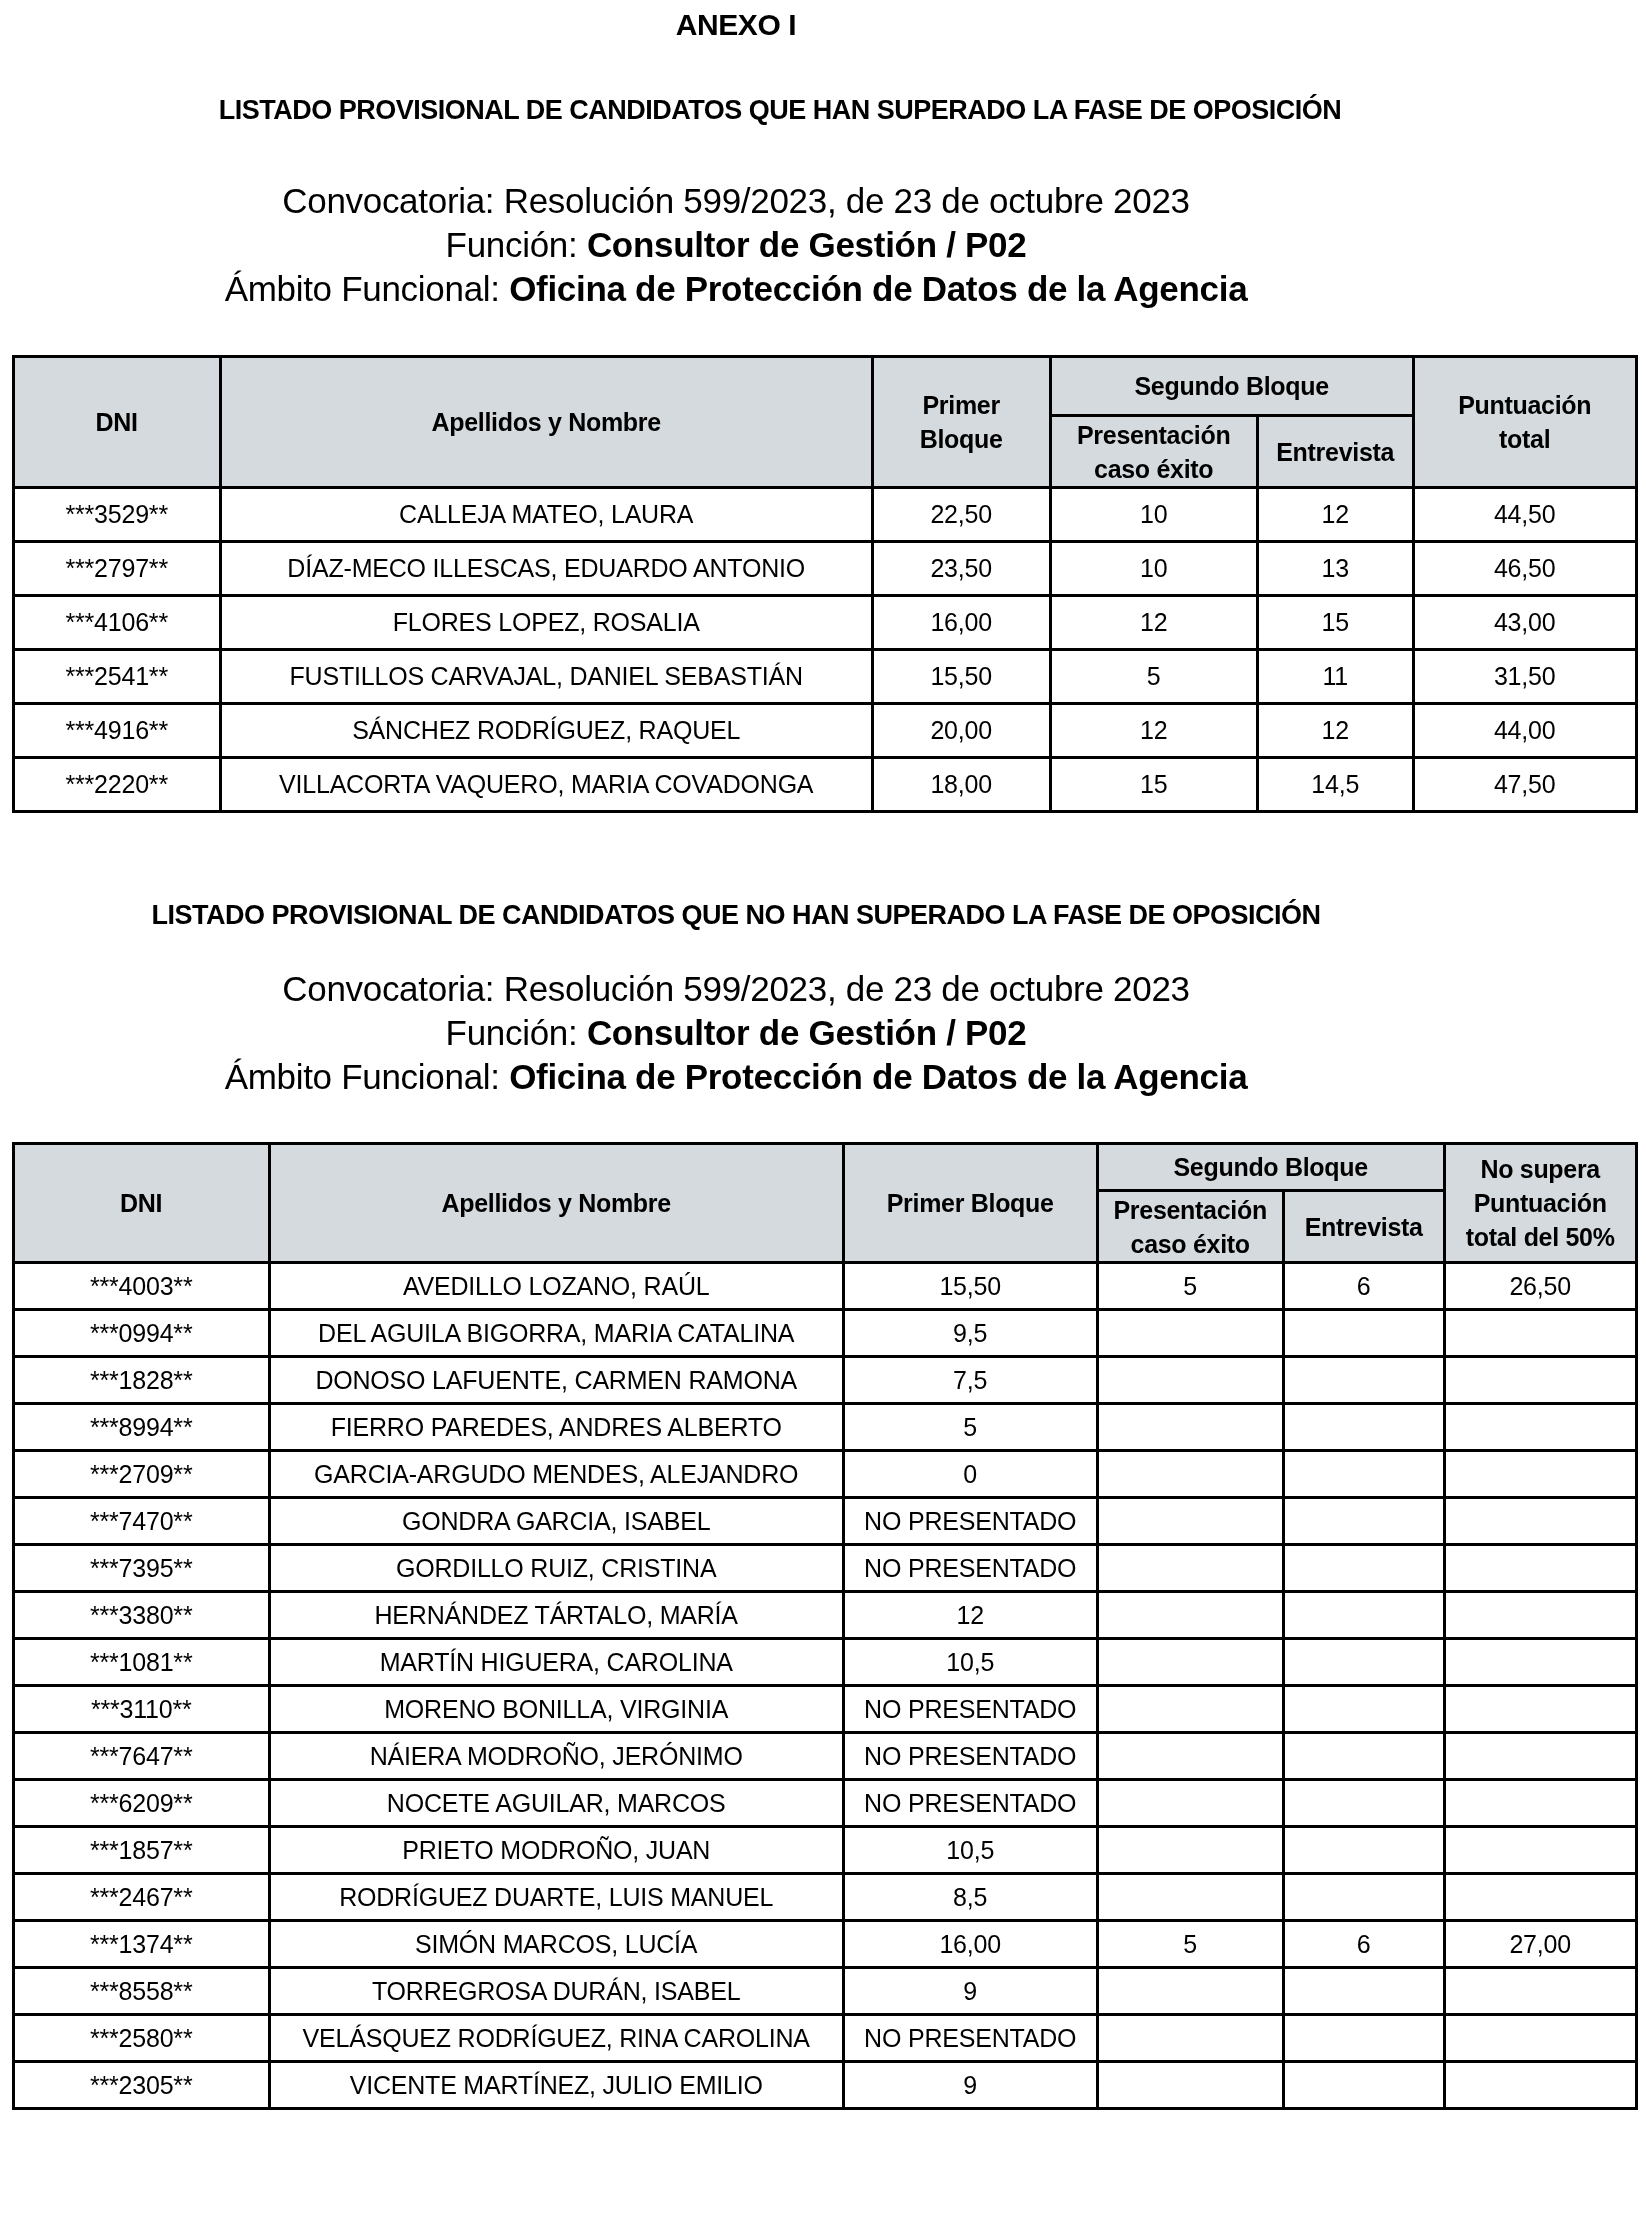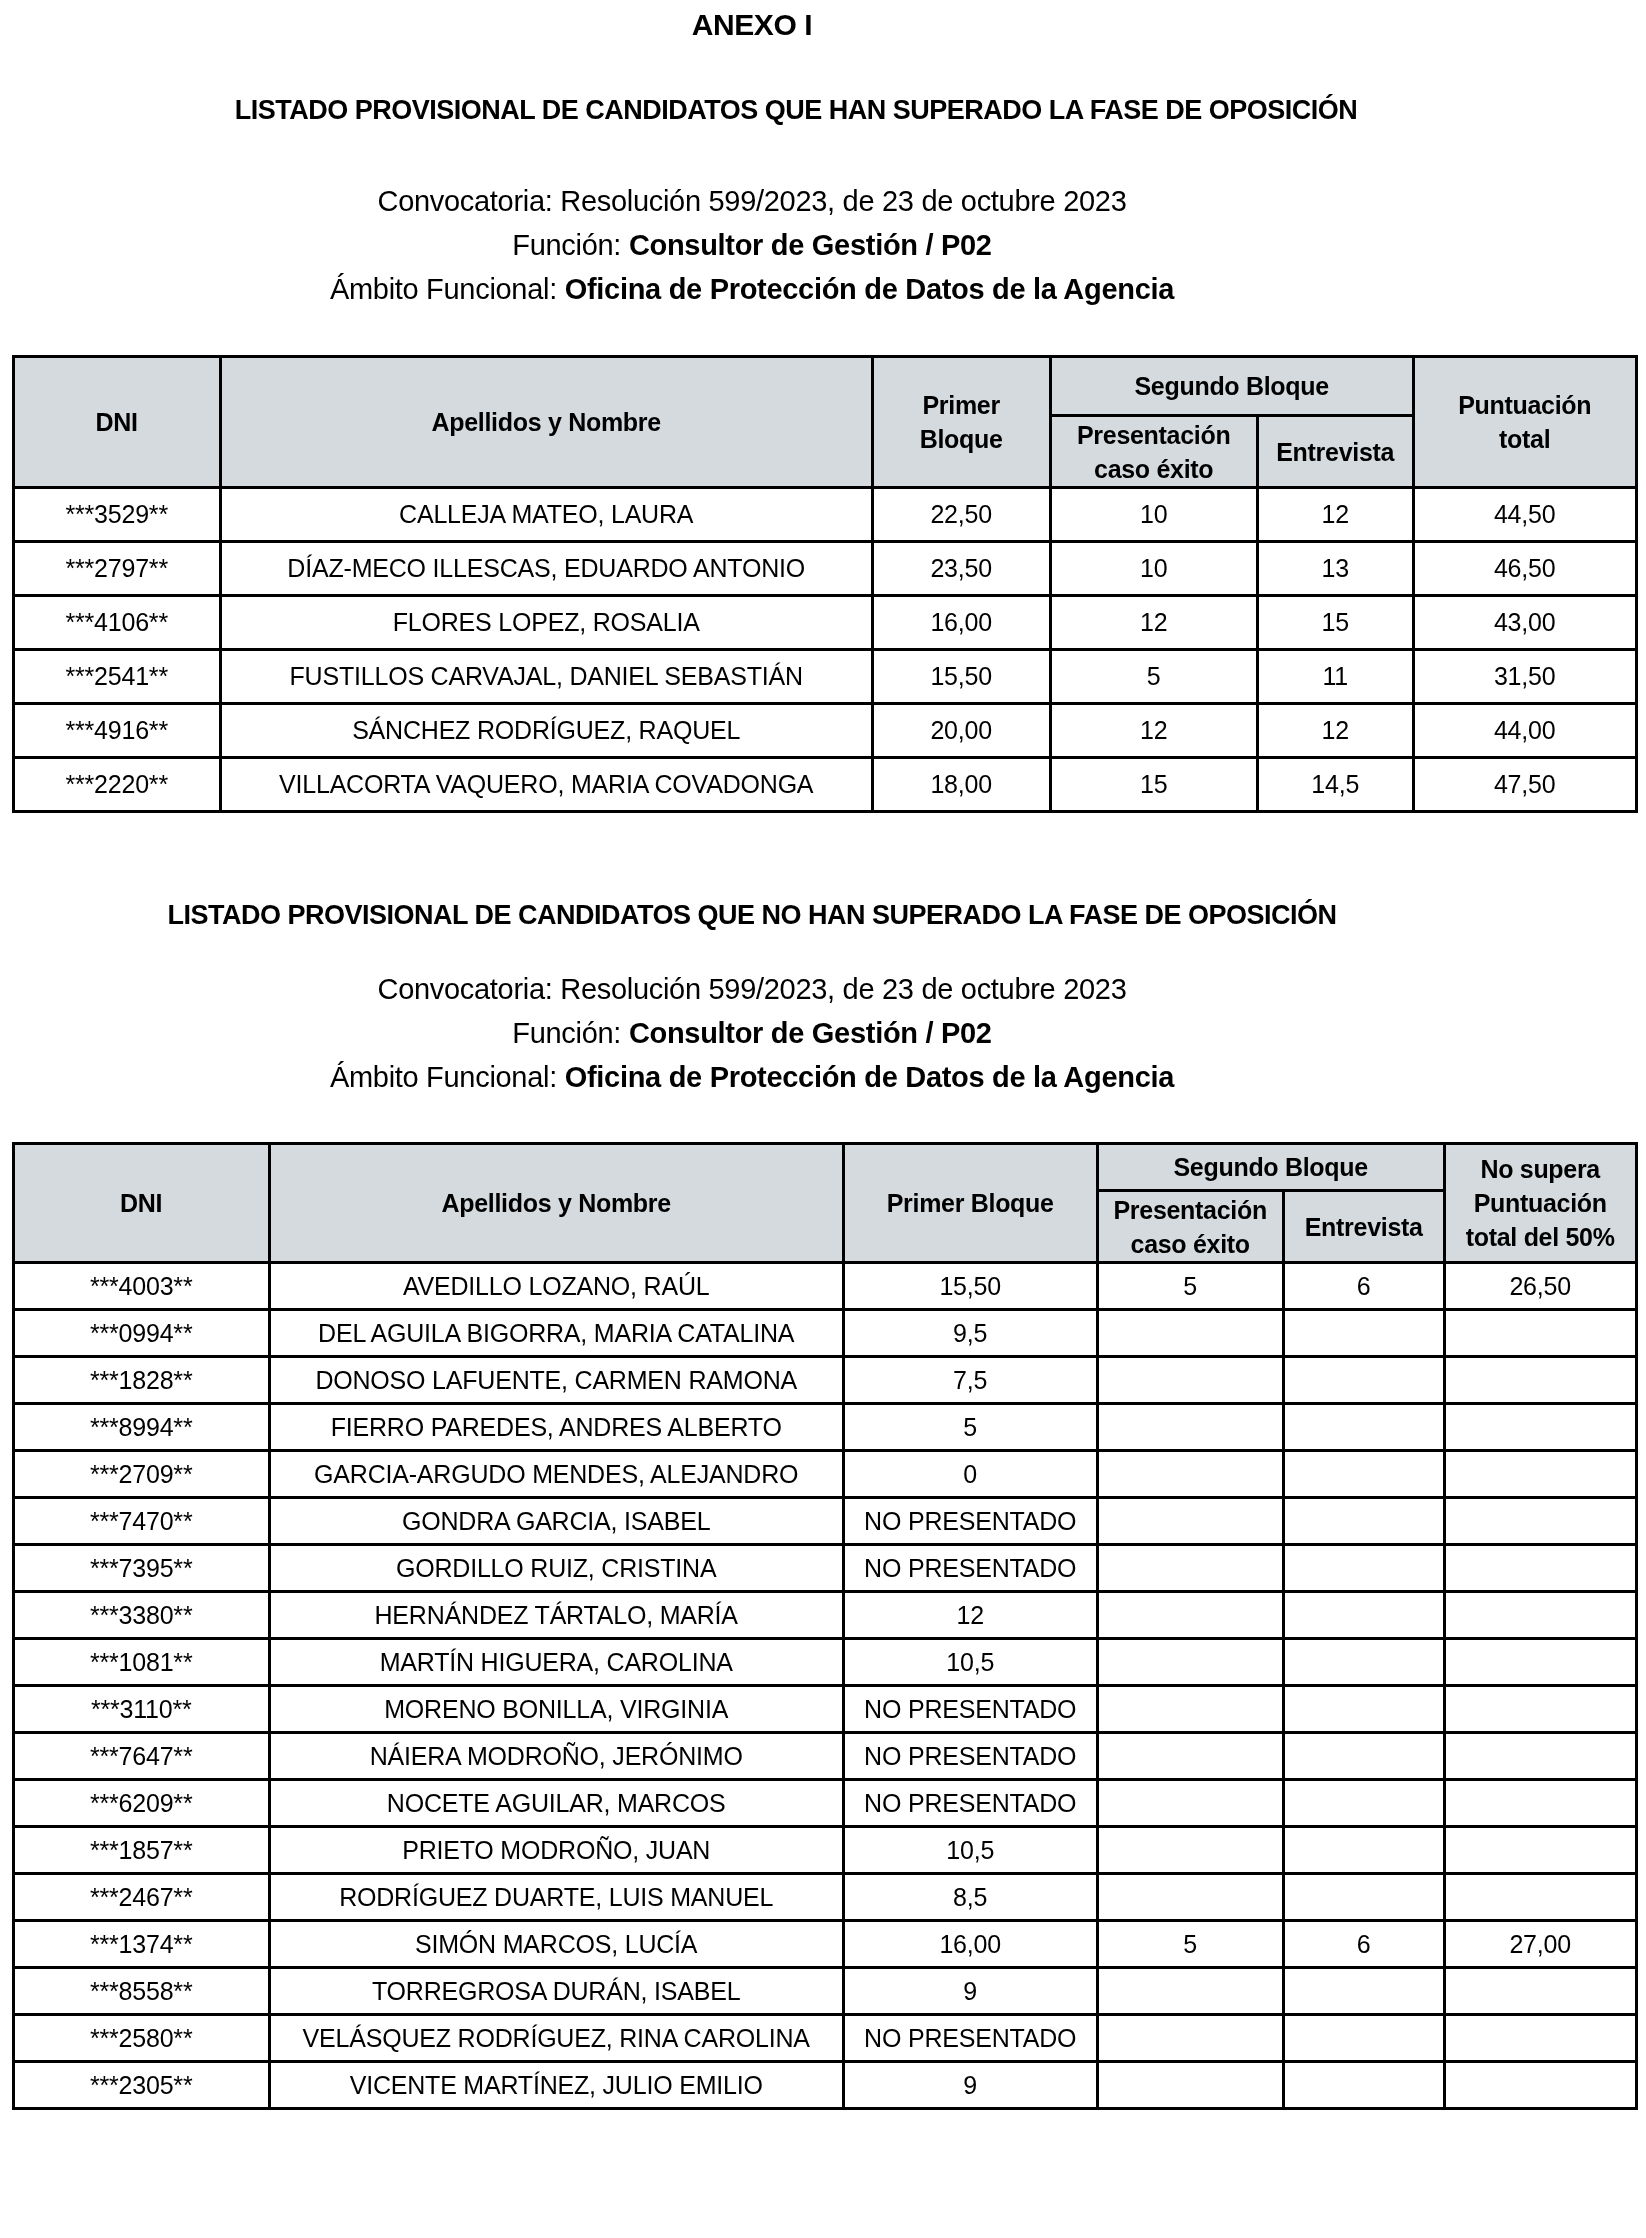--- a/index.html
+++ b/index.html
@@ -1,21 +1,21 @@
 <!DOCTYPE html>
 <html style="font-size:12.5px"><head>
 <meta charset="utf-8">
 <style>
   html, body { margin:0; padding:0; background:#ffffff; }
   body { width:1646px; height:2239px; position:relative; overflow:hidden;
          font-family:"Liberation Sans", "DejaVu Sans", sans-serif; color:#000; }
-  .center { position:absolute; left:16px; width:1472px; text-align:center; }
+  .center { position:absolute; left:0; width:1472px; text-align:center; }
   .annex { top:7.8px; font-size:30px; font-weight:bold; letter-spacing:-0.4px; }
   .list-title { font-size:27px; font-weight:bold; letter-spacing:-0.5px; }
-  .meta { font-size:29px; line-height:44px; letter-spacing:-0.3px; }
+  .meta { font-size:35px; line-height:44px; letter-spacing:-0.3px; }
   .meta b { font-weight:bold; }
   table { position:absolute; left:11.7px; width:1622px; border-collapse:collapse; table-layout:fixed; }
   th, td { border:3.1px solid #000; text-align:center; vertical-align:middle; padding:0; }
   th { background:#d4dadd; font-weight:bold; font-size:25px; line-height:34px; letter-spacing:-0.3px; }
   td { font-size:25px; letter-spacing:-0.2px; }
   #t1 { top:355px; }
   #t1 .h1 th { height:56px; }
   #t1 .h2 th { height:69px; }
   #t1 tbody td { height:51px;margin-left:24px; }
   #t2 { top:1142px; }

